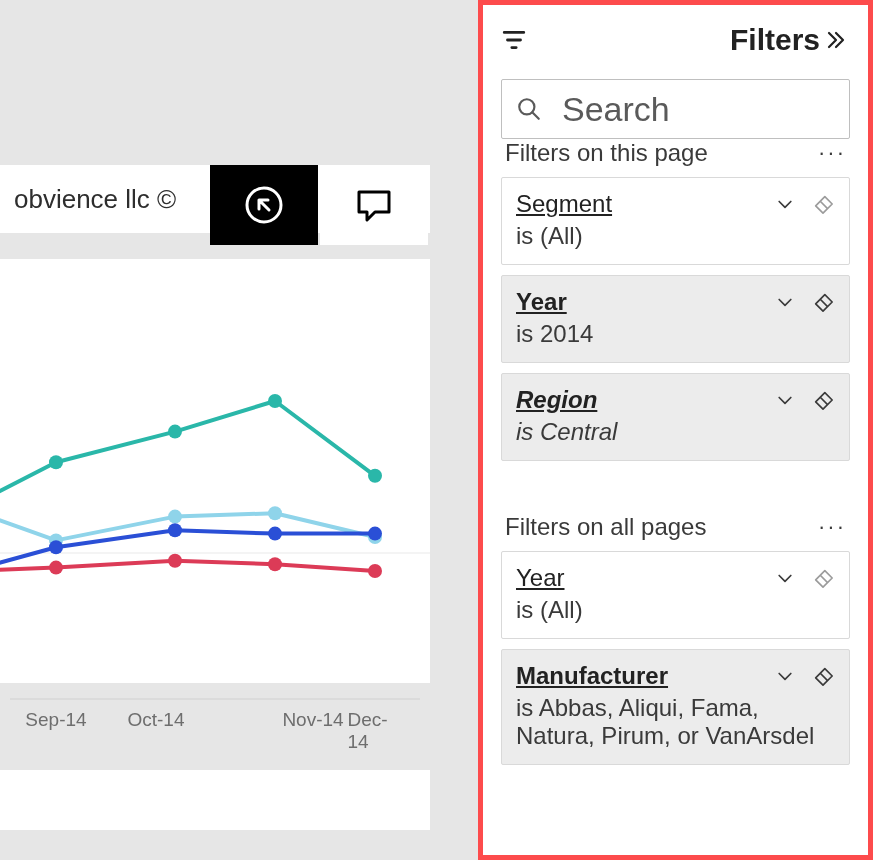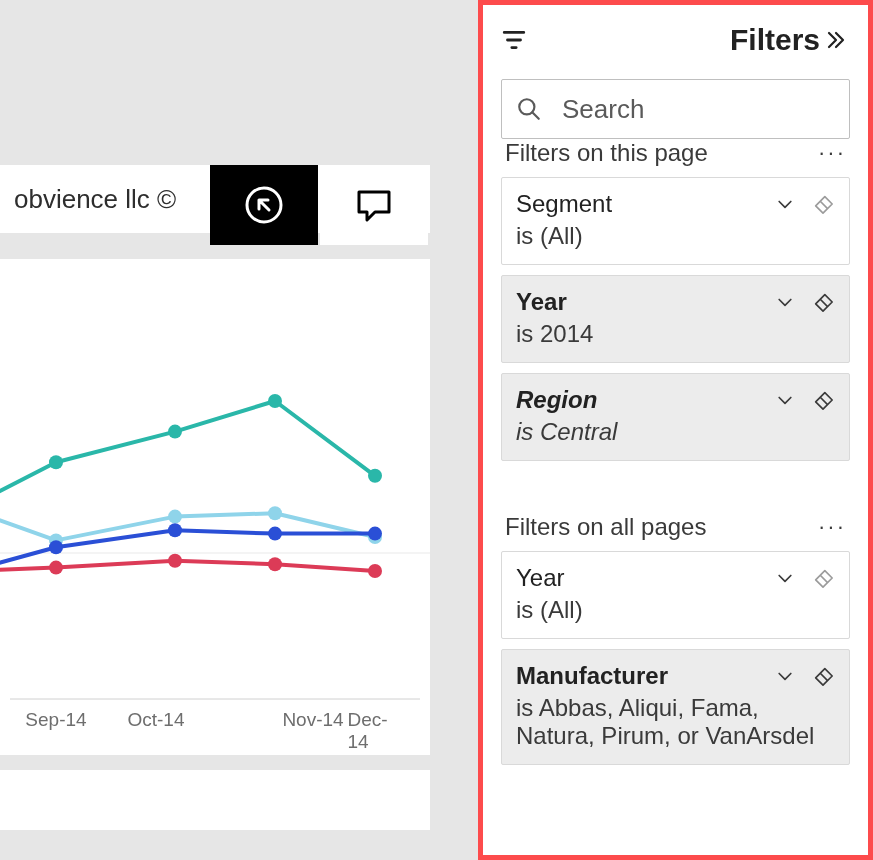--- a/index.html
+++ b/index.html
@@ -40,21 +40,21 @@
     position: absolute;
     left: 320px; top: 0;
     width: 108px; height: 80px;
     background: #fff;
     display:flex; align-items:center; justify-content:center;
   }
 
   .chart-panel {
     position: absolute;
     left: 0; top: 259px;
-    width: 430px; height: 496px;
+    width: 430px; height: 424px;
     background: #ffffff;
   }
   .chart-svg {
     position: absolute;
     left: 0; top: 0;
     width: 430px; height: 496px;
   }
   .chart-lower-strip {
     position:absolute;
     left:0; top: 770px;
@@ -96,21 +96,21 @@
   .search-box {
     margin: 22px 18px 0 18px;
     height: 60px;
     border:1px solid #bfbfbf;
     border-radius:2px;
     display:flex;
     align-items:center;
     padding: 0 14px;
   }
   .search-box .placeholder {
-    font-size: 26px;
+    font-size: 34px;
     color:#5a5a5a;
     margin-left:20px;
   }
 
   .section-header {
     display:flex;
     align-items:center;
     padding: 0 22px;
   }
   .section-header .label {
@@ -136,20 +136,21 @@
     background:#ececec;
   }
   .filter-card .row1 {
     display:flex;
     align-items:center;
   }
   .filter-card .name {
     font-size: 24px;
     color:#222;
     flex:1;
+    text-decoration:underline;
   }
   .filter-card.active .name {
     font-weight:700;
   }
   .filter-card.italic .name {
     font-style: italic;
   }
   .filter-card .value {
     font-size: 24px;
     color:#3a3a3a;

